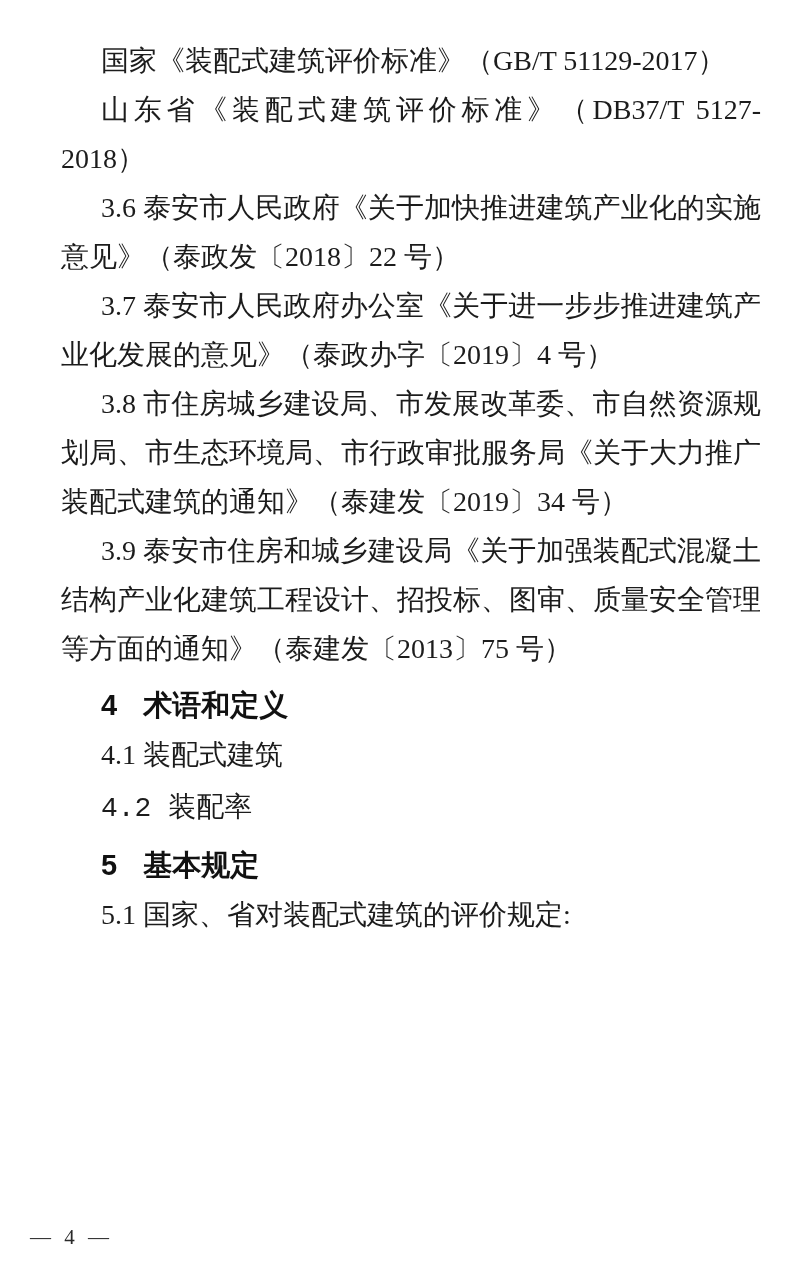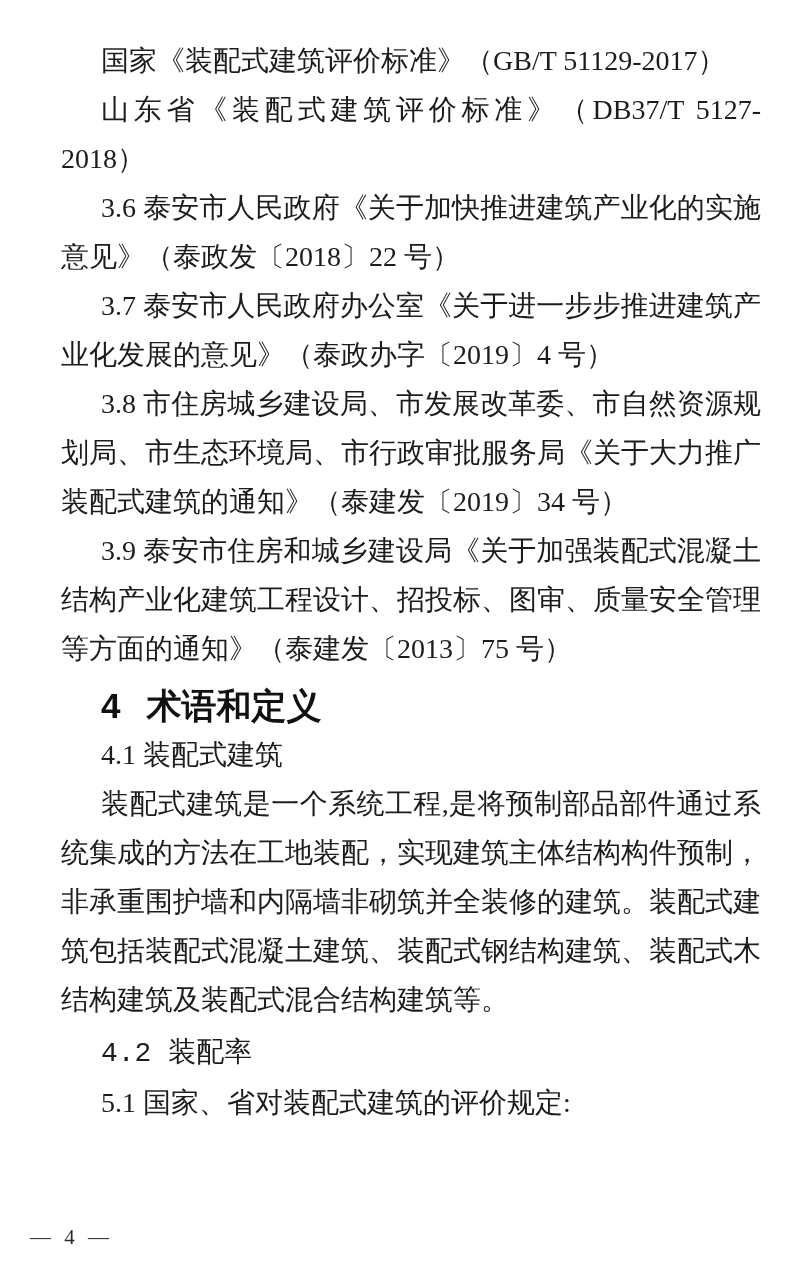--- a/index.html
+++ b/index.html
@@ -35,21 +35,21 @@
   .content p.spaced-top {
     margin-top: 5px;
     font-family: Liberation Mono, monospace;
   }
   h2.section-heading {
     margin: 8px 0 0 0;
     padding: 0;
     text-indent: 40px;
     font-family: "Liberation Sans", sans-serif;
     font-weight: 700;
-    font-size: 35px;
+    font-size: 29px;
     line-height: 49px;
     color: #111111;
     text-align: left;
   }
   h2.section-heading .heading-title {
     margin-left: 26px;
   }
   .page-footer {
     position: absolute;
     left: 30px;
@@ -70,21 +70,23 @@
     <p>3.6 泰安市人民政府《关于加快推进建筑产业化的实施意见》（泰政发〔2018〕22 号）</p>
     <p>3.7 泰安市人民政府办公室《关于进一步步推进建筑产业化发展的意见》（泰政办字〔2019〕4 号）</p>
     <p>3.8 市住房城乡建设局、市发展改革委、市自然资源规划局、市生态环境局、市行政审批服务局《关于大力推广装配式建筑的通知》（泰建发〔2019〕34 号）</p>
     <p>3.9 泰安市住房和城乡建设局《关于加强装配式混凝土结构产业化建筑工程设计、招投标、图审、质量安全管理等方面的通知》（泰建发〔2013〕75 号）</p>
 
     <h2 class="section-heading">
       <span class="heading-number">4</span><span class="heading-title">术语和定义</span>
     </h2>
 
     <p>4.1 装配式建筑</p>
-    <p>装配式建筑是一个系统工程,是将预制部品部件通过系统集成的方法在工地装配，实现建筑主体结构构件预制，非承重围护墙和内隔墙非砌筑并全装修的建筑。装配式建筑包括装配式混凝土建筑、装配式钢结构建筑、装配式木结构建筑及装配式混合结构建筑等。</p>
     <p class="spaced-top">4.2 装配率</p>
 
+    <h2 class="section-heading">
+      <span class="heading-number">5</span><span class="heading-title">基本规定</span>
+    </h2>
 
     <p>5.1 国家、省对装配式建筑的评价规定:</p>
   </div>
 
   <div class="page-footer">— 4 —</div>
 </div>
 
 </body></html>

